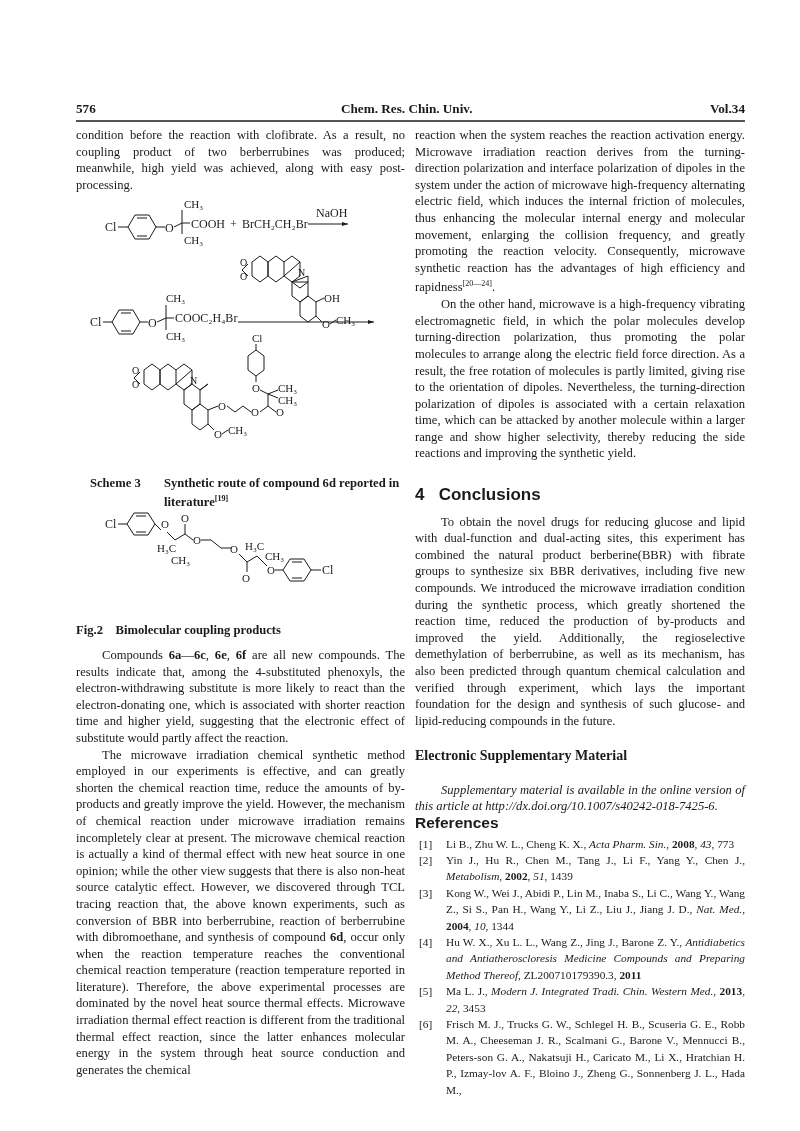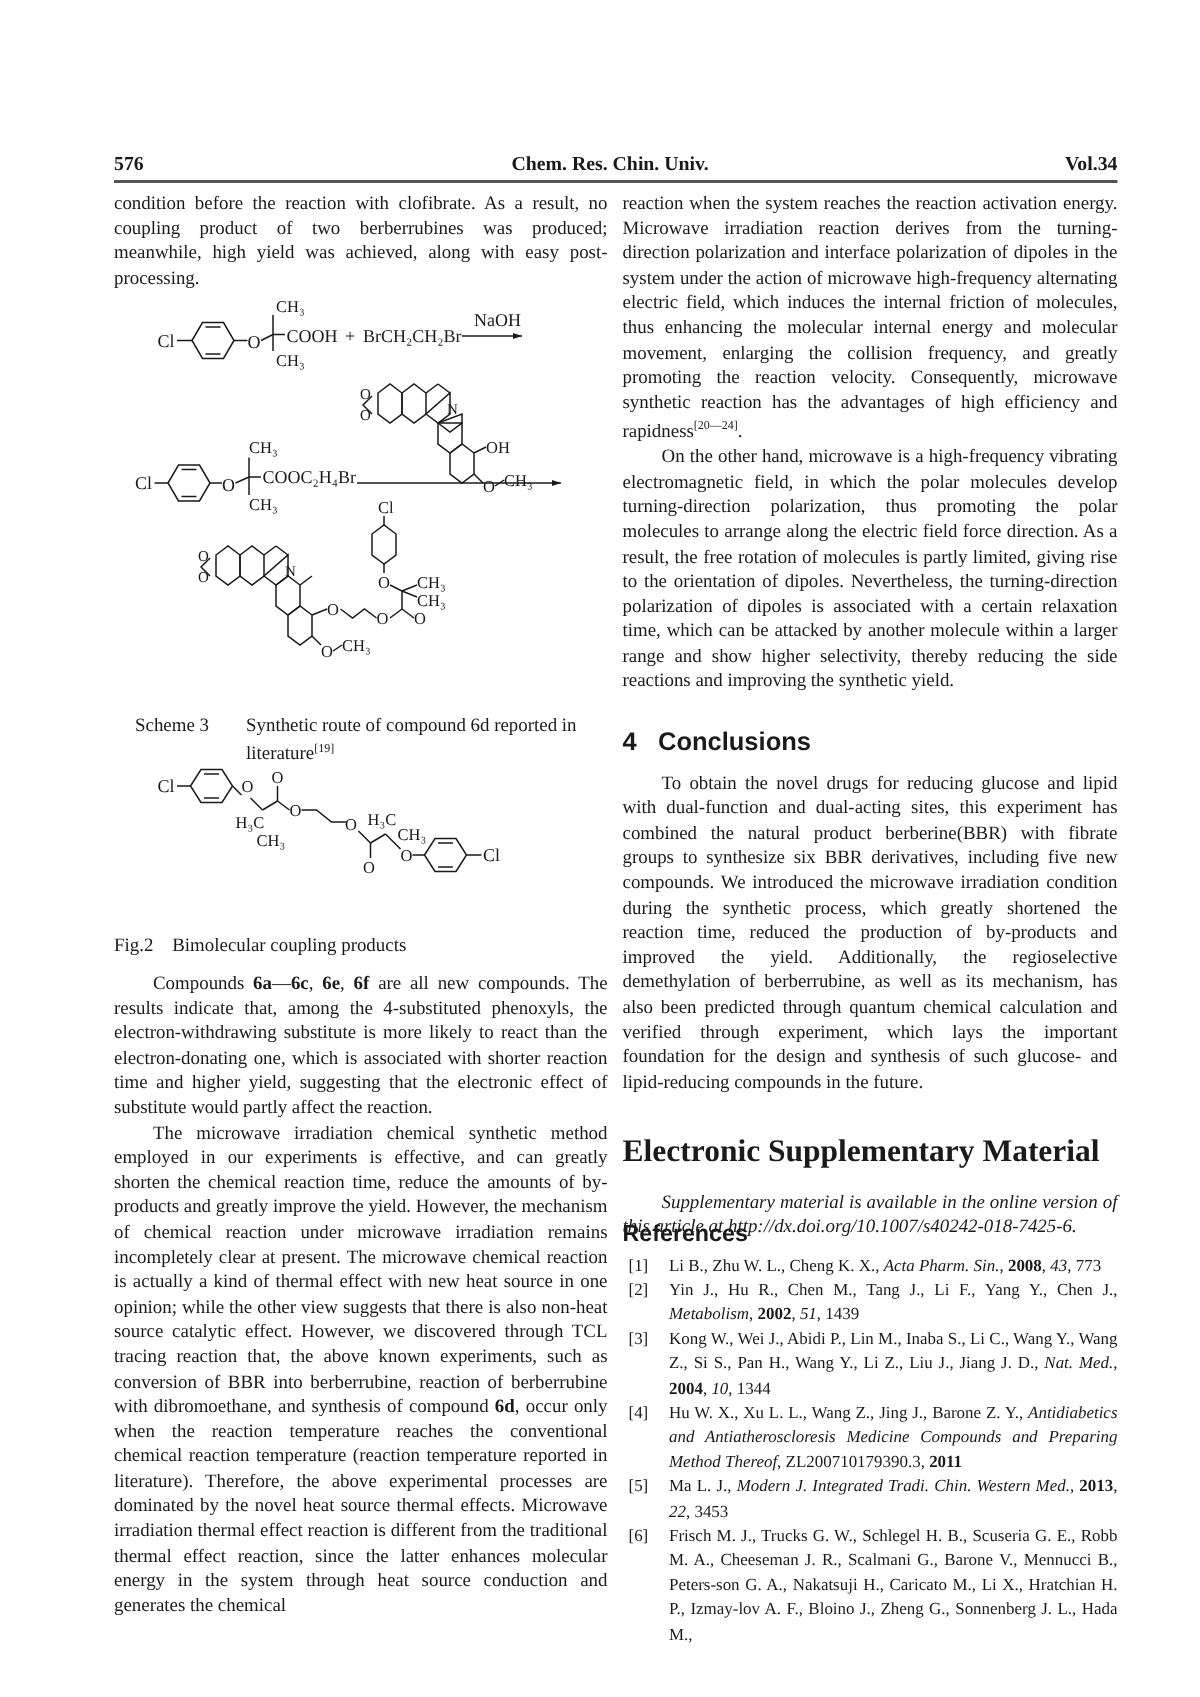--- a/index.html
+++ b/index.html
@@ -7,22 +7,22 @@
          font-family:"Liberation Serif", serif; color:#1a1a1a; }
   .hdr { position:absolute; left:76px; top:98px; width:669px; height:22px;
          font-size:13.2px; border-bottom:2.4px solid #555; }
   .hdr span { position:absolute; top:3px;font-weight:bold; }
   .col { position:absolute; font-size:12.6px; line-height:16.6px; text-align:justify; }
   .colL { left:76px; width:329px; }
   .colR { left:415px; width:330px; }
   p { margin:0; }
   .ind { text-indent:26px; }
   .sec { font-family:"Liberation Sans", sans-serif; font-weight:bold; font-size:17px; margin:0; }
-  .caption { font-weight:normal; font-size:12.6px; }
-  .esm { font-weight:bold; font-size:21px;margin-top:11px; }
+  .caption { font-weight:bold; font-size:12.6px; }
+  .esm { font-weight:bold; font-size:14px; }
   .ref { display:flex; font-size:11.3px; line-height:16.4px; text-align:justify; }
   .ref .num { width:31px; flex:none; padding-left:4px; box-sizing:border-box; }
   .ref .txt { flex:1; }
   svg text { font-family:"Liberation Serif", serif; fill:#1a1a1a; }
   svg .b { stroke:#1a1a1a; stroke-width:1; fill:none; }
 </style>
 </head>
 <body>
 
 <div class="hdr">

